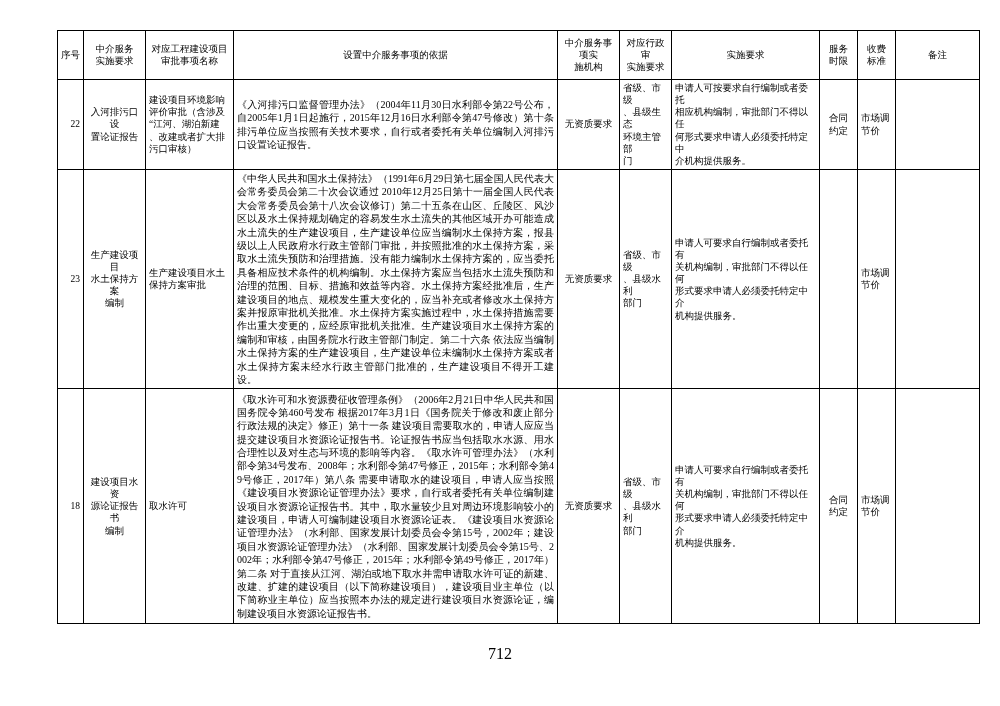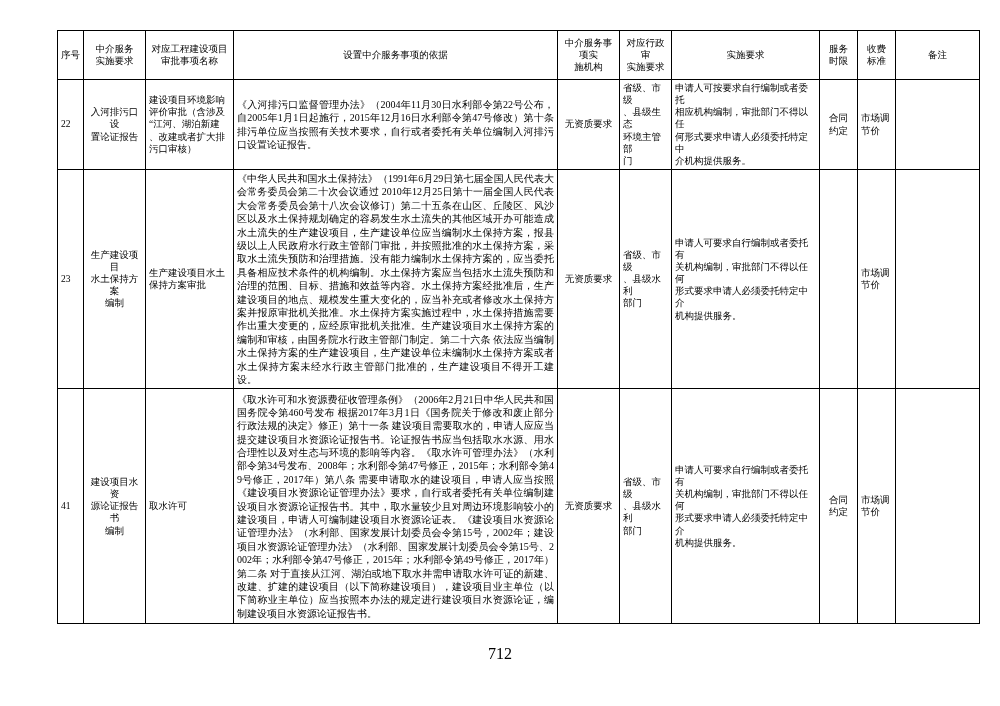--- a/index.html
+++ b/index.html
@@ -51,21 +51,21 @@
   .c-name { width: 62px; text-align: center; }
   .c-proj { width: 88px; }
   .c-basis { width: 324px; }
   .c-org { width: 62px; text-align: center; }
   .c-auth { width: 52px; text-align: center; }
   .c-req { width: 148px; }
   .c-time { width: 38px; text-align: center; }
   .c-fee { width: 38px; text-align: center; }
   .c-note { width: 84px; text-align: center; }
 
-  td.seq { text-align: left; vertical-align: middle; }
+  td.seq { text-align: right; vertical-align: middle; }
   td.name { text-align: center; vertical-align: middle; }
   td.proj { text-align: left; vertical-align: middle; }
   td.basis { text-align: left; vertical-align: top; padding-top: 6px; }
   td.org { text-align: center; vertical-align: middle; margin-top: 8px; }
   td.auth { text-align: left; vertical-align: middle; margin-top: 40px; }
   td.req { text-align: left; vertical-align: middle; }
   td.time { text-align: center; vertical-align: middle; }
   td.fee { text-align: left; vertical-align: middle; }
   td.note { text-align: center; vertical-align: middle; }
 
@@ -176,21 +176,21 @@
           <td class="req cellpad">申请人可要求自行编制或者委托有
 关机构编制，审批部门不得以任何
 形式要求申请人必须委托特定中介
 机构提供服务。</td>
           <td class="time cellpad"></td>
           <td class="fee cellpad">市场调
 节价</td>
           <td class="note cellpad"></td>
         </tr>
         <tr class="row24">
-          <td class="seq cellpad">41</td>
+          <td class="seq cellpad">18</td>
           <td class="name cellpad">建设项目水资
 源论证报告书
 编制</td>
           <td class="proj cellpad">取水许可</td>
           <td class="basis">
               <div class="basis-text">《取水许可和水资源费征收管理条例》（2006年2月21日中华人民共和国国务院令第460号发布 根据2017年3月1日《国务院关于修改和废止部分行政法规的决定》修正）第十一条 建设项目需要取水的，申请人应应当提交建设项目水资源论证报告书。论证报告书应当包括取水水源、用水合理性以及对生态与环境的影响等内容。《取水许可管理办法》（水利部令第34号发布、2008年；水利部令第47号修正，2015年；水利部令第49号修正，2017年）第八条 需要申请取水的建设项目，申请人应当按照《建设项目水资源论证管理办法》要求，自行或者委托有关单位编制建设项目水资源论证报告书。其中，取水量较少且对周边环境影响较小的建设项目，申请人可编制建设项目水资源论证表。《建设项目水资源论证管理办法》（水利部、国家发展计划委员会令第15号，2002年；建设项目水资源论证管理办法》（水利部、国家发展计划委员会令第15号、2002年；水利部令第47号修正，2015年；水利部令第49号修正，2017年）第二条 对于直接从江河、湖泊或地下取水并需申请取水许可证的新建、改建、扩建的建设项目（以下简称建设项目），建设项目业主单位（以下简称业主单位）应当按照本办法的规定进行建设项目水资源论证，编制建设项目水资源论证报告书。</div>
             </td>
           <td class="org cellpad">无资质要求</td>
           <td class="auth cellpad">省级、市级
 、县级水利

